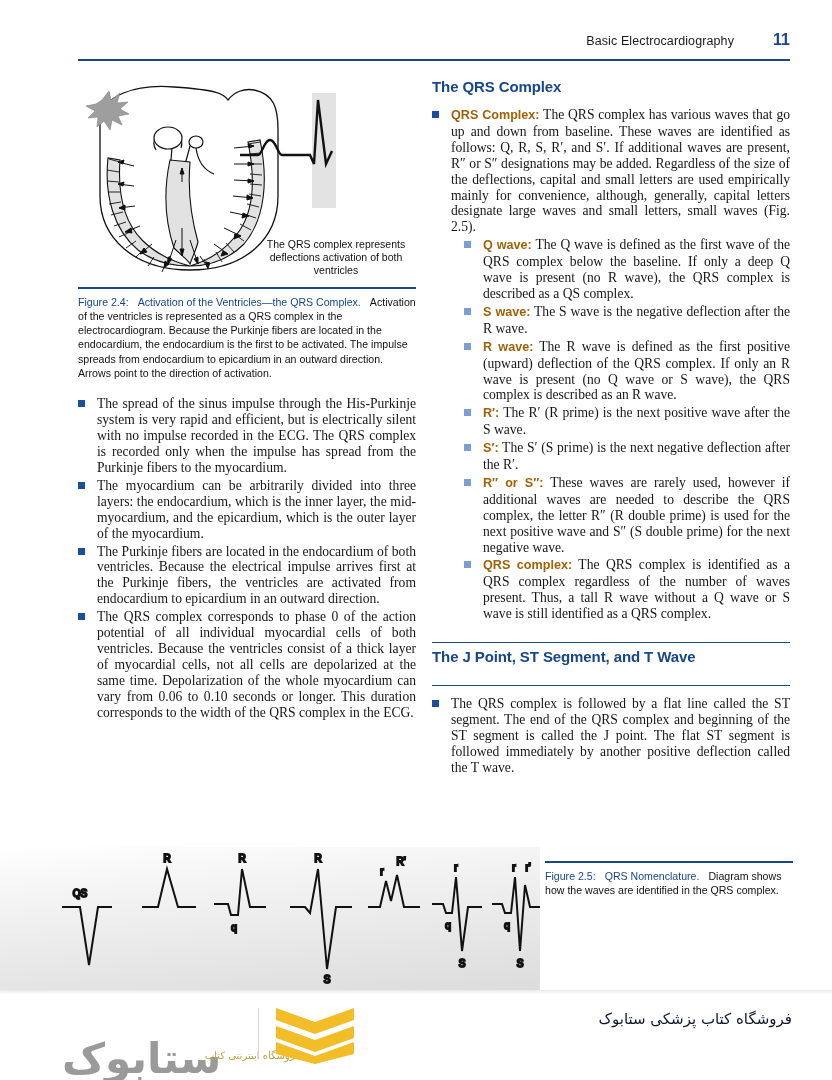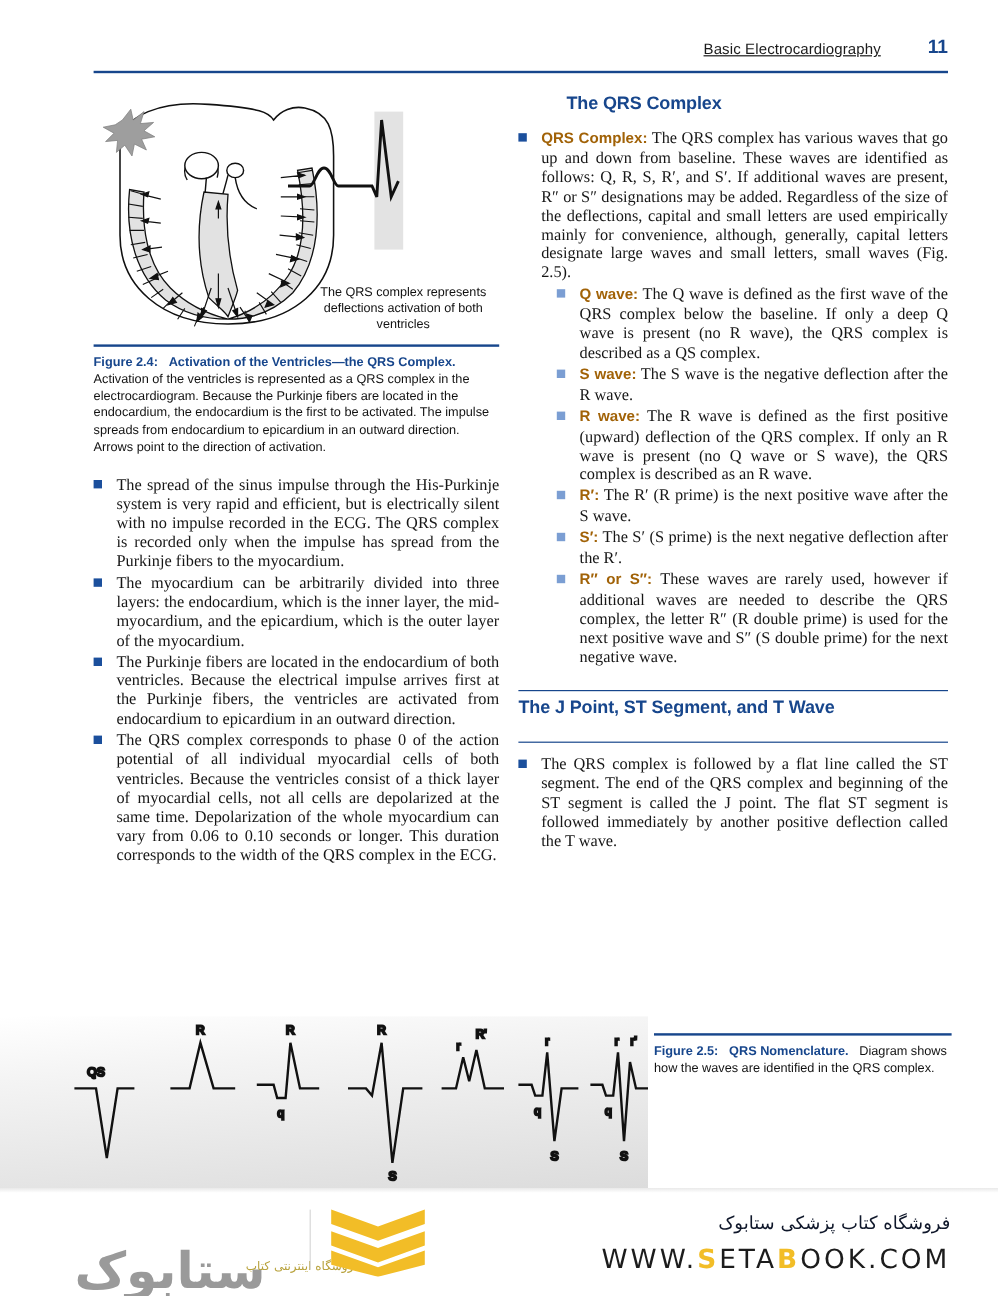--- a/index.html
+++ b/index.html
@@ -9,21 +9,21 @@
     -webkit-font-smoothing:antialiased;
     overflow:hidden;position:relative;
   }
   .page{position:absolute;inset:0;}
 
   
   .header{position:absolute;left:78px;top:34px;width:712px;height:26px;}
   .header-title{
     position:absolute;right:56px;top:0;
     font-family:"Liberation Sans", sans-serif;
-    font-size:12.5px;color:#1b1b1b;letter-spacing:.1px;white-space:nowrap;text-decoration:underline;
+    font-size:12.5px;color:#1b1b1b;letter-spacing:.1px;white-space:nowrap;
   }
   .header-pageno{
     position:absolute;right:0;top:-3px;
     font-family:"Liberation Sans", sans-serif;
     font-weight:bold;font-size:16px;color:#17468c;
   }
   .header-rule{
     position:absolute;left:78px;top:59px;width:712px;height:2px;
     background:#17468c;
   }
@@ -40,21 +40,21 @@
     text-align:center;font-family:"Liberation Sans", sans-serif;
     font-size:10.5px;line-height:13px;color:#111;
   }
 
   
   .fig-rule{height:1.6px;background:#17468c;margin-bottom:6px;}
   .fig-cap{
     font-family:"Liberation Sans", sans-serif;
     font-size:10.6px;line-height:14.3px;color:#111;text-align:left;
   }
-  .fig-cap b{color:#17468c;font-weight:bold;}
+  .fig-cap b{color:#17468c;font-weight:normal;}
   .fig-cap .gap{display:inline-block;width:9px;}
 
   
   .sec-head{
     font-family:"Liberation Sans", sans-serif;
     font-weight:bold;font-size:15px;color:#17468c;
     letter-spacing:-.1px;
     padding-bottom:4px;
   }
   .sec-head.ruled{
@@ -247,21 +247,21 @@
       </li>
       <li>
         <span class="sq"></span>
         <span>The QRS complex corresponds to phase 0 of the action potential of all individual myocardial cells of both ventricles. Because the ventricles consist of a thick layer of myocardial cells, not all cells are depolarized at the same time. Depolarization of the whole myocardium can vary from 0.06 to 0.10 seconds or longer. This duration corresponds to the width of the QRS complex in the ECG.</span>
       </li>
     </ul>
   </div>
 
   <div class="col-right">
 
-    <div class="sec-head" style="margin-bottom:8px;margin-left:40px;">The QRS Complex</div>
+    <div class="sec-head" style="margin-bottom:8px;">The QRS Complex</div>
 
     <ul class="bl">
       <li>
         <span class="sq"></span>
         <span class="lbl">QRS Complex:</span>
         <span>The QRS complex has various waves that go up and down from baseline. These waves are identified as follows: Q, R, S, R′, and S′. If additional waves are present, R″ or S″ designations may be added. Regardless of the size of the deflections, capital and small letters are used empirically mainly for convenience, although, generally, capital letters designate large waves and small letters, small waves (Fig. 2.5).</span>
 
         <ul class="bl sub">
           <li>
             <span class="sq"></span>
@@ -285,20 +285,25 @@
           </li>
           <li>
             <span class="sq"></span>
             <span class="lbl">S′:</span>
             <span>The S′ (S prime) is the next negative deflection after the R′.</span>
           </li>
           <li>
             <span class="sq"></span>
             <span class="lbl">R″ or S″:</span>
             <span>These waves are rarely used, however if additional waves are needed to describe the QRS complex, the letter R″ (R double prime) is used for the next positive wave and S″ (S double prime) for the next negative wave.</span>
+          </li>
+          <li>
+            <span class="sq"></span>
+            <span class="lbl">QRS complex:</span>
+            <span>The QRS complex is identified as a QRS complex regardless of the number of waves present. Thus, a tall R wave without a Q wave or S wave is still identified as a QRS complex.</span>
           </li>
         </ul>
       </li>
     </ul>
 
     <div class="sec-head ruled" style="margin-top:20px;">The J Point, ST Segment, and T Wave</div>
 
     <ul class="bl">
       <li>
         <span class="sq"></span>
@@ -376,18 +381,15 @@
     <div class="chevrons">
       <svg width="86" height="58" viewBox="0 0 86 58">
         <path d="M4 2 L43 16 L82 2 L82 14 L43 28 L4 14 Z" fill="#f2bd27"></path>
         <path d="M4 20 L43 34 L82 20 L82 32 L43 46 L4 32 Z" fill="#f2bd27"></path>
         <path d="M4 36 L43 50 L82 36 L82 48 L43 58 L4 48 Z" fill="#f2bd27"></path>
       </svg>
     </div>
 
     <div class="fa-line">فروشگاه کتاب پزشکی ستابوک</div>
 
-    <div class="url-line">
-      <span>WWW.</span><span class="hl">S</span><span>ETA</span><span class="hl">B</span><span>OOK.COM</span>
-    </div>
   </div>
 
 </div>
 
 </body></html>

